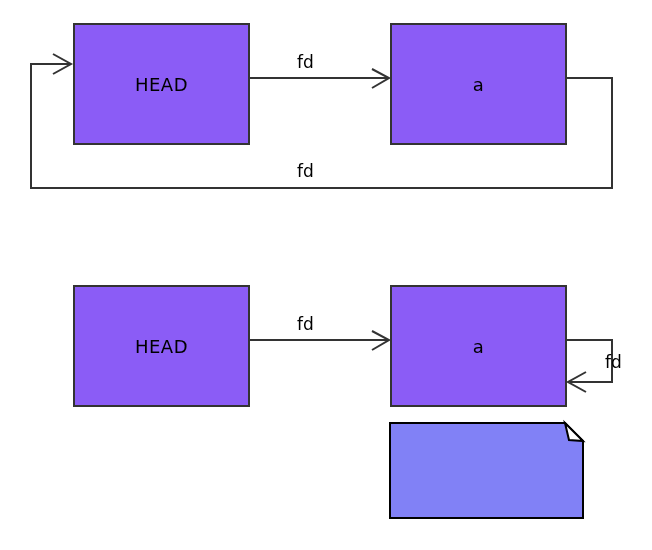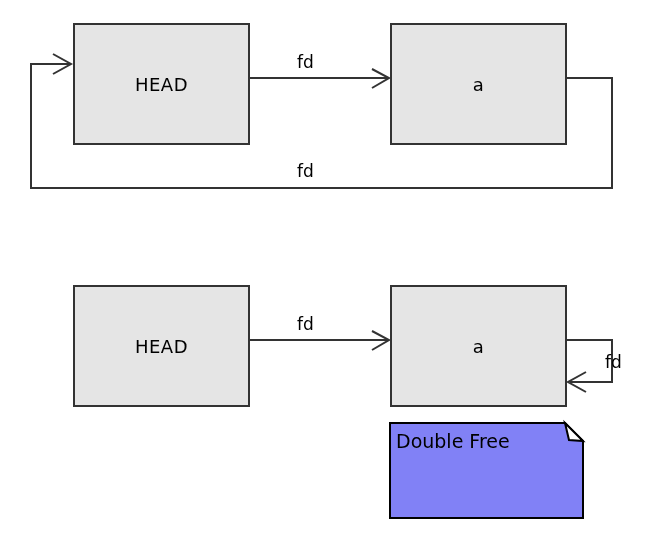--- a/index.html
+++ b/index.html
@@ -21,21 +21,21 @@
     top: 0;
     width: 652px;
     height: 550px;
   }
   .node-box {
     position: absolute;
     box-sizing: border-box;
     width: 177px;
     height: 122px;
     border: 2px solid #333333;
-    background: #e5e5e5;
+    background: #8b5cf6;
     display: flex;
     align-items: center;
     justify-content: center;
   }
   .node-label {
     font-size: 18px;
     color: #000000;
     letter-spacing: 0.5px;
   }
   .edge-label {
@@ -101,15 +101,14 @@
   <div class="node-box head-bottom">
     <span class="node-label">HEAD</span>
   </div>
   <div class="node-box a-bottom">
     <span class="node-label">a</span>
   </div>
 
   <span class="edge-label fd-bot-forward">fd</span>
   <span class="edge-label fd-bot-self">fd</span>
 
-  <div class="note-text">Double Free</div>
 
 </div>
 
 </body></html>

